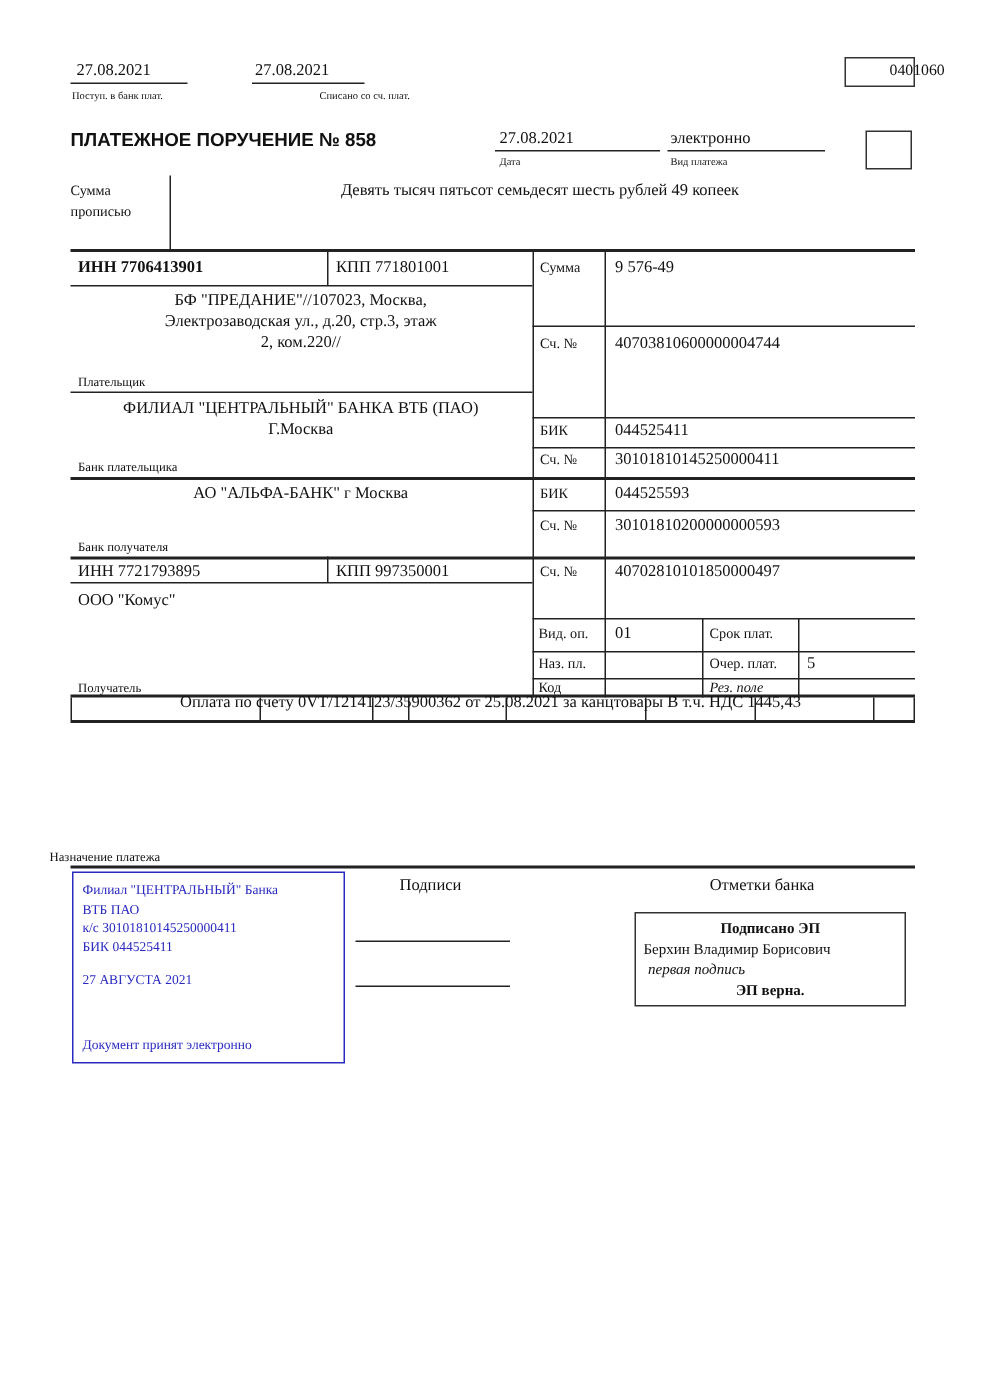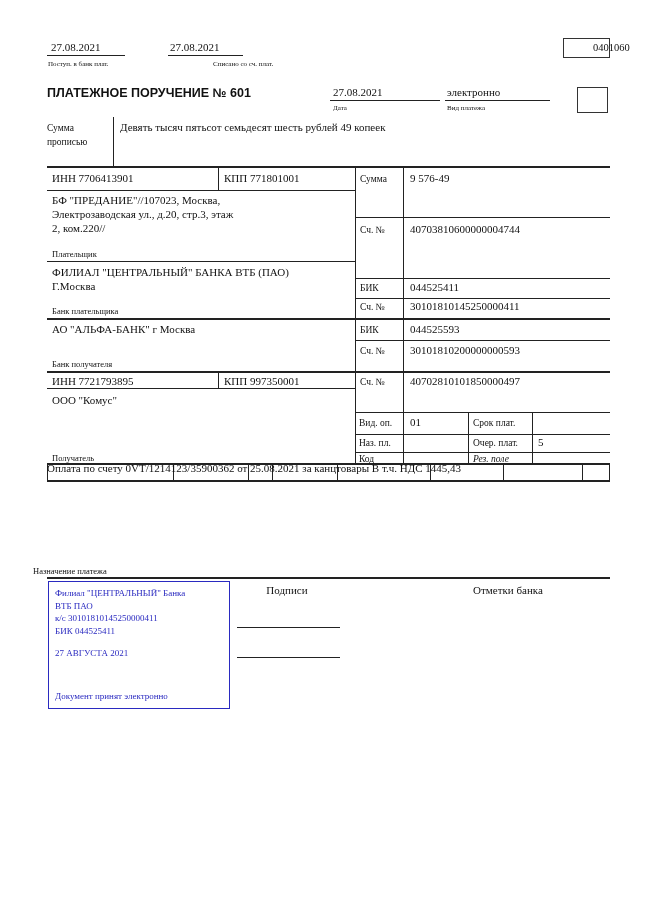--- a/index.html
+++ b/index.html
@@ -1,19 +1,19 @@
 <!DOCTYPE html>
 <html><head>
 <meta charset="utf-8">
 <style>
   html,body{margin:0;padding:0;background:#e8e8e8;}
   .page{position:relative;width:660px;height:919px;background:#ffffff;overflow:hidden;
         font-family:"Liberation Serif","DejaVu Serif",serif;color:#111;}
   .abs{position:absolute;}
-  .t11{font-size:11px;line-height:1.25;}
+  .t11{font-size:11px;line-height:1.25;text-align:center;}
   .lbl{font-size:7px;line-height:1.2;color:#111;}
   .slbl{font-size:8.5px;line-height:1.2;}
   .blbl{font-size:9.5px;line-height:1.2;}
   .title{font-family:"Liberation Sans","DejaVu Sans",sans-serif;font-weight:bold;font-size:12.5px;}
   .pre{white-space:pre-line;}
   .hl{position:absolute;background:#222;height:1px;}
   .hl.th{height:2px;}
   .vl{position:absolute;background:#222;width:1px;}
   .box{position:absolute;border:1.5px solid #333;box-sizing:border-box;padding-left:29px;}
   .stamp{position:absolute;border:1px solid #2a2ac0;color:#2a2ac0;box-sizing:border-box;
@@ -33,21 +33,21 @@
   <div class="abs lbl" style="left:48px;top:60px;">Поступ. в банк плат.</div>
 
   <div class="abs t11" style="left:170px;top:41px;">27.08.2021</div>
   <div class="hl" style="left:168px;top:55px;width:75px;"></div>
   <div class="abs lbl" style="left:169px;top:60px;padding-left:44px;">Списано со сч. плат.</div>
 
   <div class="box ctr" style="left:563px;top:38px;width:47px;height:20px;font-size:10.5px;line-height:17px;">
     <span>0401060</span>
   </div>
 
-  <div class="abs title" style="left:47px;top:86px;">ПЛАТЕЖНОЕ ПОРУЧЕНИЕ № 601</div>
+  <div class="abs title" style="left:47px;top:86px;">ПЛАТЕЖНОЕ ПОРУЧЕНИЕ № 858</div>
 
   <div class="abs t11" style="left:333px;top:86px;">27.08.2021</div>
   <div class="hl" style="left:330px;top:100px;width:110px;"></div>
   <div class="abs lbl" style="left:333px;top:104px;">Дата</div>
 
   <div class="abs t11" style="left:447px;top:86px;">электронно</div>
   <div class="hl" style="left:445px;top:100px;width:105px;"></div>
   <div class="abs lbl" style="left:447px;top:104px;">Вид платежа</div>
 
   <div class="box" style="left:577px;top:87px;width:31px;height:26px;border-width:1.5px;"></div>
@@ -73,21 +73,21 @@
     <div class="hl" style="left:308px;top:286px;width:255px;"></div>
     <div class="hl th" style="left:0;top:297px;width:563px;"></div>
 
     <div class="vl" style="left:171px;top:0;height:24px;"></div>
     <div class="vl" style="left:171px;top:205px;height:17px;"></div>
     <div class="vl" style="left:308px;top:0;height:299px;"></div>
     <div class="vl" style="left:356px;top:0;height:299px;"></div>
     <div class="vl" style="left:421px;top:246px;height:53px;"></div>
     <div class="vl" style="left:485px;top:246px;height:53px;"></div>
 
-    <div class="abs t11" style="left:5px;top:6px;">ИНН 7706413901</div>
+    <div class="abs t11" style="left:5px;top:6px;font-weight:bold;">ИНН 7706413901</div>
     <div class="abs t11" style="left:177px;top:6px;">КПП 771801001</div>
     <div class="abs blbl" style="left:313px;top:8px;">Сумма</div>
     <div class="abs t11" style="left:363px;top:6px;">9 576-49</div>
 
     <div class="abs t11 pre" style="left:5px;top:28px;width:297px;">БФ "ПРЕДАНИЕ"//107023, Москва,
 Электрозаводская ул., д.20, стр.3, этаж
 2, ком.220//</div>
     <div class="abs blbl" style="left:313px;top:59px;">Сч. №</div>
     <div class="abs t11" style="left:363px;top:57px;">40703810600000004744</div>
     <div class="abs slbl" style="left:5px;top:83px;">Плательщик</div>
@@ -148,14 +148,20 @@
 БИК 044525411</div>
     <div style="margin-top:10px;">27 АВГУСТА 2021</div>
     <div style="position:absolute;left:6px;bottom:5px;">Документ принят электронно</div>
   </div>
 
   <div class="abs t11 ctr" style="left:237px;top:584px;width:100px;">Подписи</div>
   <div class="hl" style="left:237px;top:627px;width:103px;"></div>
   <div class="hl" style="left:237px;top:657px;width:103px;"></div>
 
   <div class="abs t11 ctr" style="left:413px;top:584px;width:190px;">Отметки банка</div>
+  <div class="epbox" style="left:423px;top:608px;width:181px;height:63px;">
+    <div class="bold ctr" style="margin-top:4px;">Подписано ЭП</div>
+    <div style="padding-left:5px;">Берхин Владимир Борисович</div>
+    <div class="ital" style="padding-left:8px;">первая подпись</div>
+    <div class="bold ctr">ЭП верна.</div>
+  </div>
 
 </div>
 
 </body></html>

